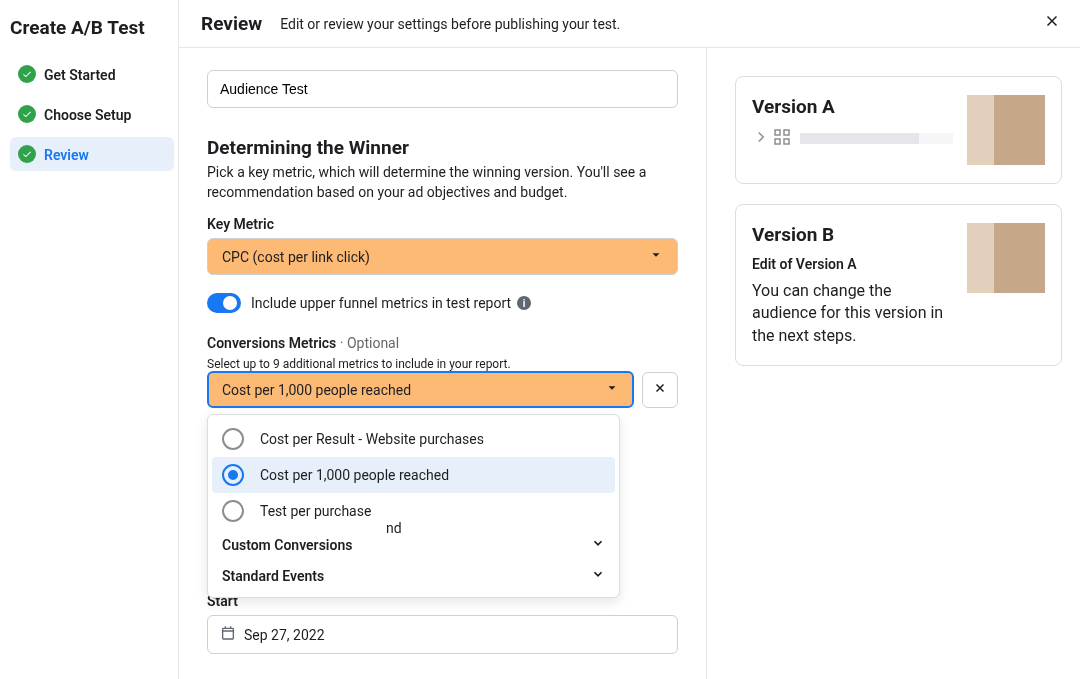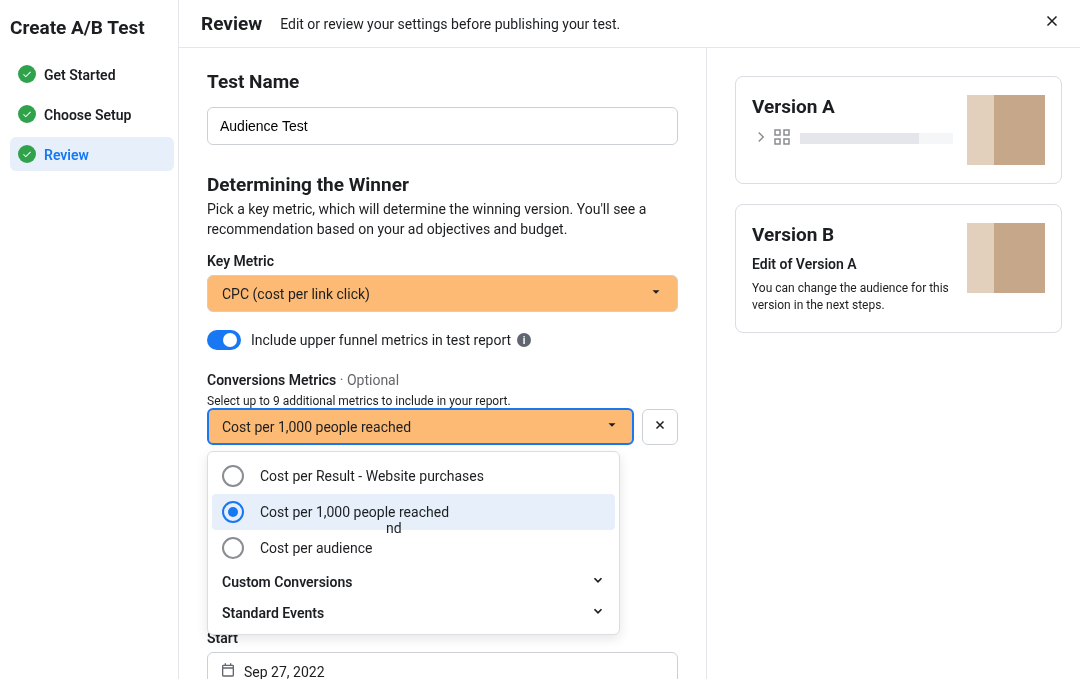--- a/index.html
+++ b/index.html
@@ -335,21 +335,21 @@
       font-size: 19px;
       font-weight: 700;
       margin-bottom: 10px;
     }
     .version-sub {
       font-size: 14px;
       font-weight: 600;
       margin-bottom: 8px;
     }
     .version-desc {
-      font-size: 12px;
+      font-size: 16px;
       color: #1c1e21;
       line-height: 1.4;
     }
     .version-expand-row {
       display: flex;
       align-items: center;
       margin-top: 8px;
     }
     .version-expand-row svg {
       width: 18px;
@@ -437,21 +437,20 @@
             <path d="M18 6L6 18M6 6l12 12"></path>
           </svg>
       </span>
     </div>
   </div>
 
   <div class="main">
 
     <div class="form-area">
       
-      <div class="section-title">Test Name</div>
       <input class="input-text" type="text" value="Audience Test" style="">
       
       <div class="section-title tight">Determining the Winner</div>
       <div class="section-desc">Pick a key metric, which will determine the winning version. You'll see a recommendation based on your ad objectives and budget.</div>
       
       <div class="field-label">Key Metric</div>
       <div class="select-box">
         <span>CPC (cost per link click)</span>
         <span class="select-caret">
           <svg viewBox="0 0 16 16">
@@ -498,21 +497,21 @@
           <span>Cost per Result - Website purchases</span>
         </div>
         <div class="dropdown-option selected">
           <span class="radio checked">
               <span class="radio-dot"></span>
             </span>
           <span>Cost per 1,000 people reached</span>
         </div>
         <div class="dropdown-option">
           <span class="radio"></span>
-          <span>Cost per audience</span>
+          <span>Test per purchase</span>
         </div>
         <div class="dropdown-group">
           <span>Custom Conversions</span>
           <span>
             <svg viewBox="0 0 16 16" width="14" height="14" fill="none" stroke="#1c1e21" stroke-width="2">
                 <path d="M4 6l4 4 4-4"></path>
               </svg>
           </span>
         </div>
         <div class="dropdown-group">

